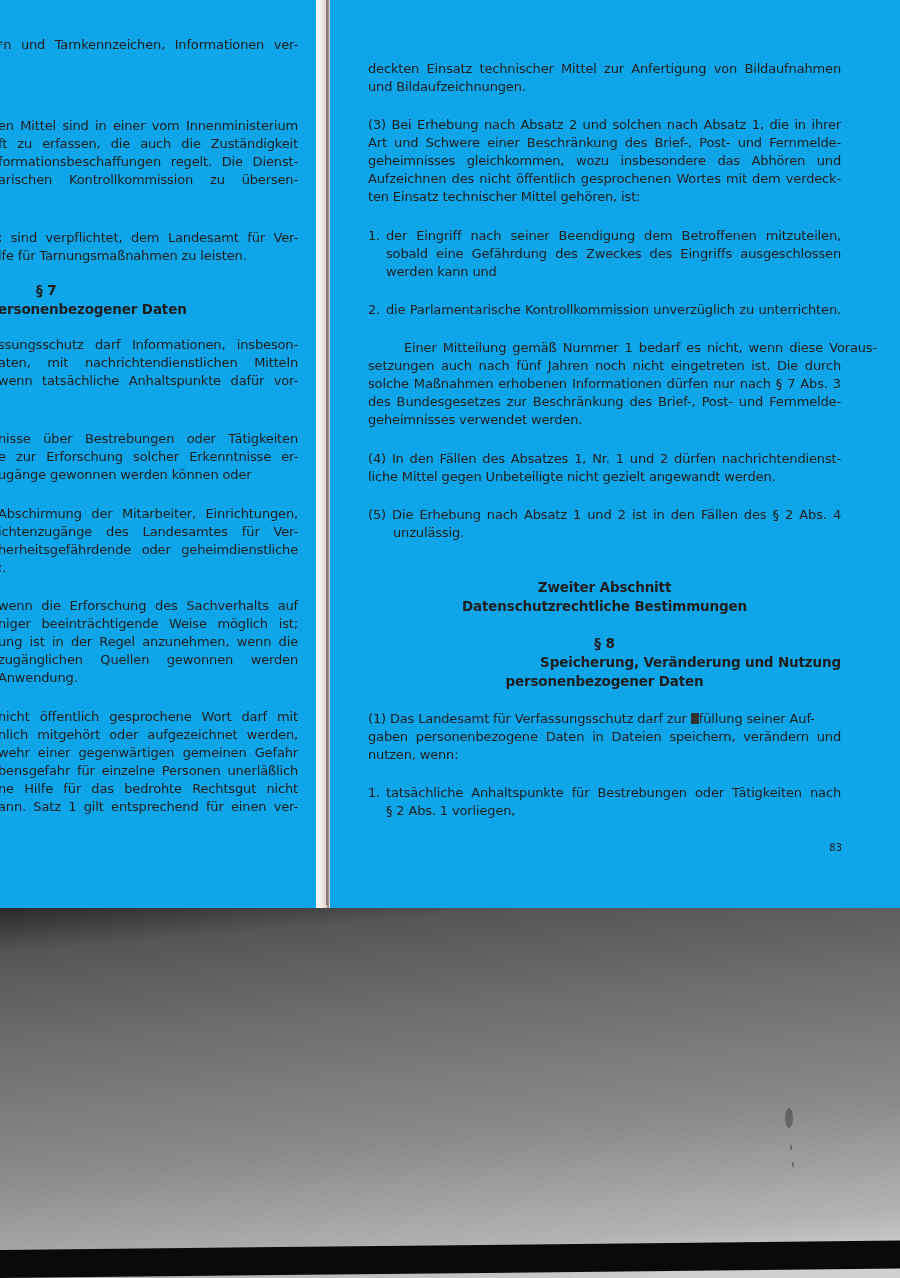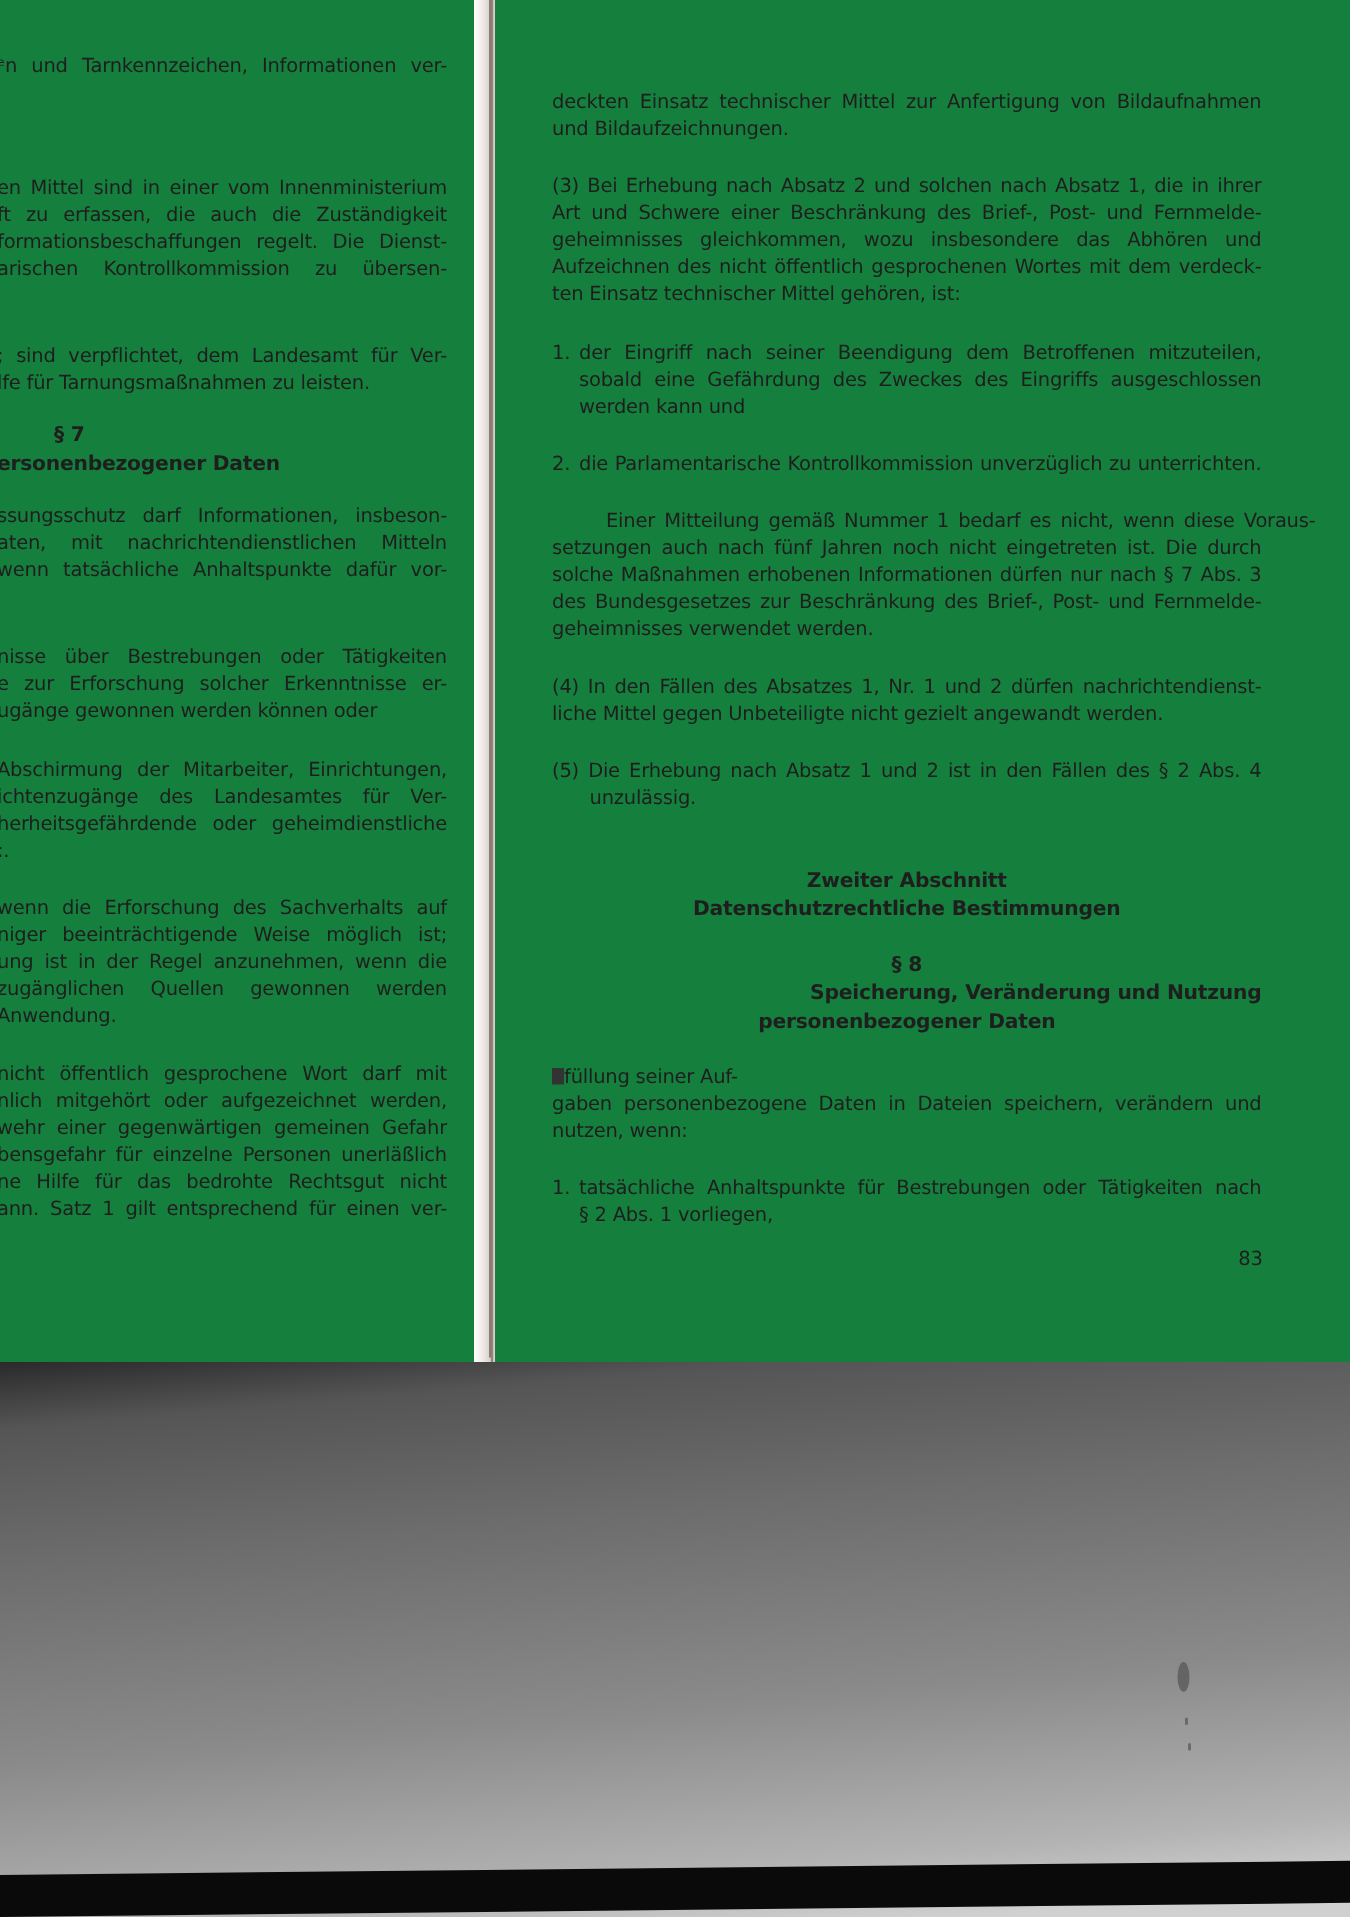--- a/index.html
+++ b/index.html
@@ -2,40 +2,40 @@
 <html><head>
 <meta charset="utf-8">
 <style>
   html, body { margin:0; padding:0; }
   body {
     width:900px; height:1278px; position:relative; overflow:hidden;
     background:#ffffff;
     font-family:"DejaVu Sans", "Liberation Sans", sans-serif;
     color:#1e1e1e;
   }
-  .page { position:absolute; top:0; height:910px; background:#15803d; }
+  .page { position:absolute; top:0; height:910px; background:#0ea5e9; }
   .left-page { left:0; width:320px; }
   .right-page { left:330px; width:570px; }
   .spine {
     position:absolute; left:316px; top:0; width:24px; height:910px;
     background:linear-gradient(to right, #ffffff 0%, #efe9e6 25%, #d9cfcc 45%, #7a6d68 50%, #d9cfcc 55%, #efe9e6 75%, #ffffff 100%);
   }
   .spine-line {
     position:absolute; left:326px; top:0; width:2px; height:905px; background:#8c7c76;
   }
   .txt { font-size:13px; line-height:18.3px; letter-spacing:-0.15px; }
   .line { position:absolute; white-space:nowrap; }
   .left-text { position:absolute; left:-2px; top:0; width:300px; }
   .right-text { position:absolute; left:38px; top:0; width:473px; }
   .just { text-align:justify; text-align-last:justify; display:block; }
   .block { position:absolute; left:0; width:100%; }
   .heading { font-weight:bold; text-align:center; font-size:13.5px; line-height:19px; }
   .list-num { position:absolute; left:0; }
   .list-body { position:absolute; left:18px; right:0; }
-  .page-number { position:absolute; right:58px; font-size:13px; }
+  .page-number { position:absolute; right:58px; font-size:10px;margin-top:10px; }
   .scanner-bed {
     position:absolute; left:0; top:908px; width:900px; height:370px;
     background:linear-gradient(175deg, #2a2a2a 0%, #555 10%, #6c6c6c 30%, #8a8a8a 60%, #b3b3b3 85%, #d0d0d0 95%);
   }
   .scanner-bottom {
     position:absolute; left:0; top:1250px; width:900px; height:28px; background:#0a0a0a;
     transform:skewY(-0.6deg); transform-origin:left top;
   }
   .smudge {
     position:absolute; left:785px; top:1108px; width:8px; height:20px; border-radius:50%;
@@ -133,20 +133,21 @@
     <div class="line" style="top:524px;margin-left:25px;">unzulässig.</div>
 
     <div class="line heading" style="top:578px;left:0;width:473px;">Zweiter Abschnitt</div>
     <div class="line heading" style="top:597px;left:0;width:473px;">Datenschutzrechtliche Bestimmungen</div>
 
     <div class="line heading" style="top:634px;left:0;width:473px;">§ 8</div>
     <div class="line heading" style="top:653px;left:0;width:473px;text-align:right;">Speicherung, Veränderung und Nutzung</div>
     <div class="line heading" style="top:672px;left:0;width:473px;">personenbezogener Daten</div>
 
     <div class="line" style="top:710px;width:473px;display:flex;justify-content:space-between;">
+      <span style="white-space:pre;">(1) Das Landesamt für Verfassungsschutz darf zur </span>
         <span style="flex:1;white-space:nowrap;"><span class="ink-blot"></span><span>füllung seiner Auf-</span></span>
     </div>
     <div class="line just" style="top:728px;width:473px;">gaben personenbezogene Daten in Dateien speichern, verändern und</div>
     <div class="line" style="top:746px;">nutzen, wenn:</div>
 
     <div class="block" style="top:784px;height:40px;">
       <span class="list-num">1.</span>
       <div class="list-body">
         <div class="line just" style="top:0;width:455px;">tatsächliche Anhaltspunkte für Bestrebungen oder Tätigkeiten nach</div>
         <div class="line" style="top:18px;">§ 2 Abs. 1 vorliegen,</div>

